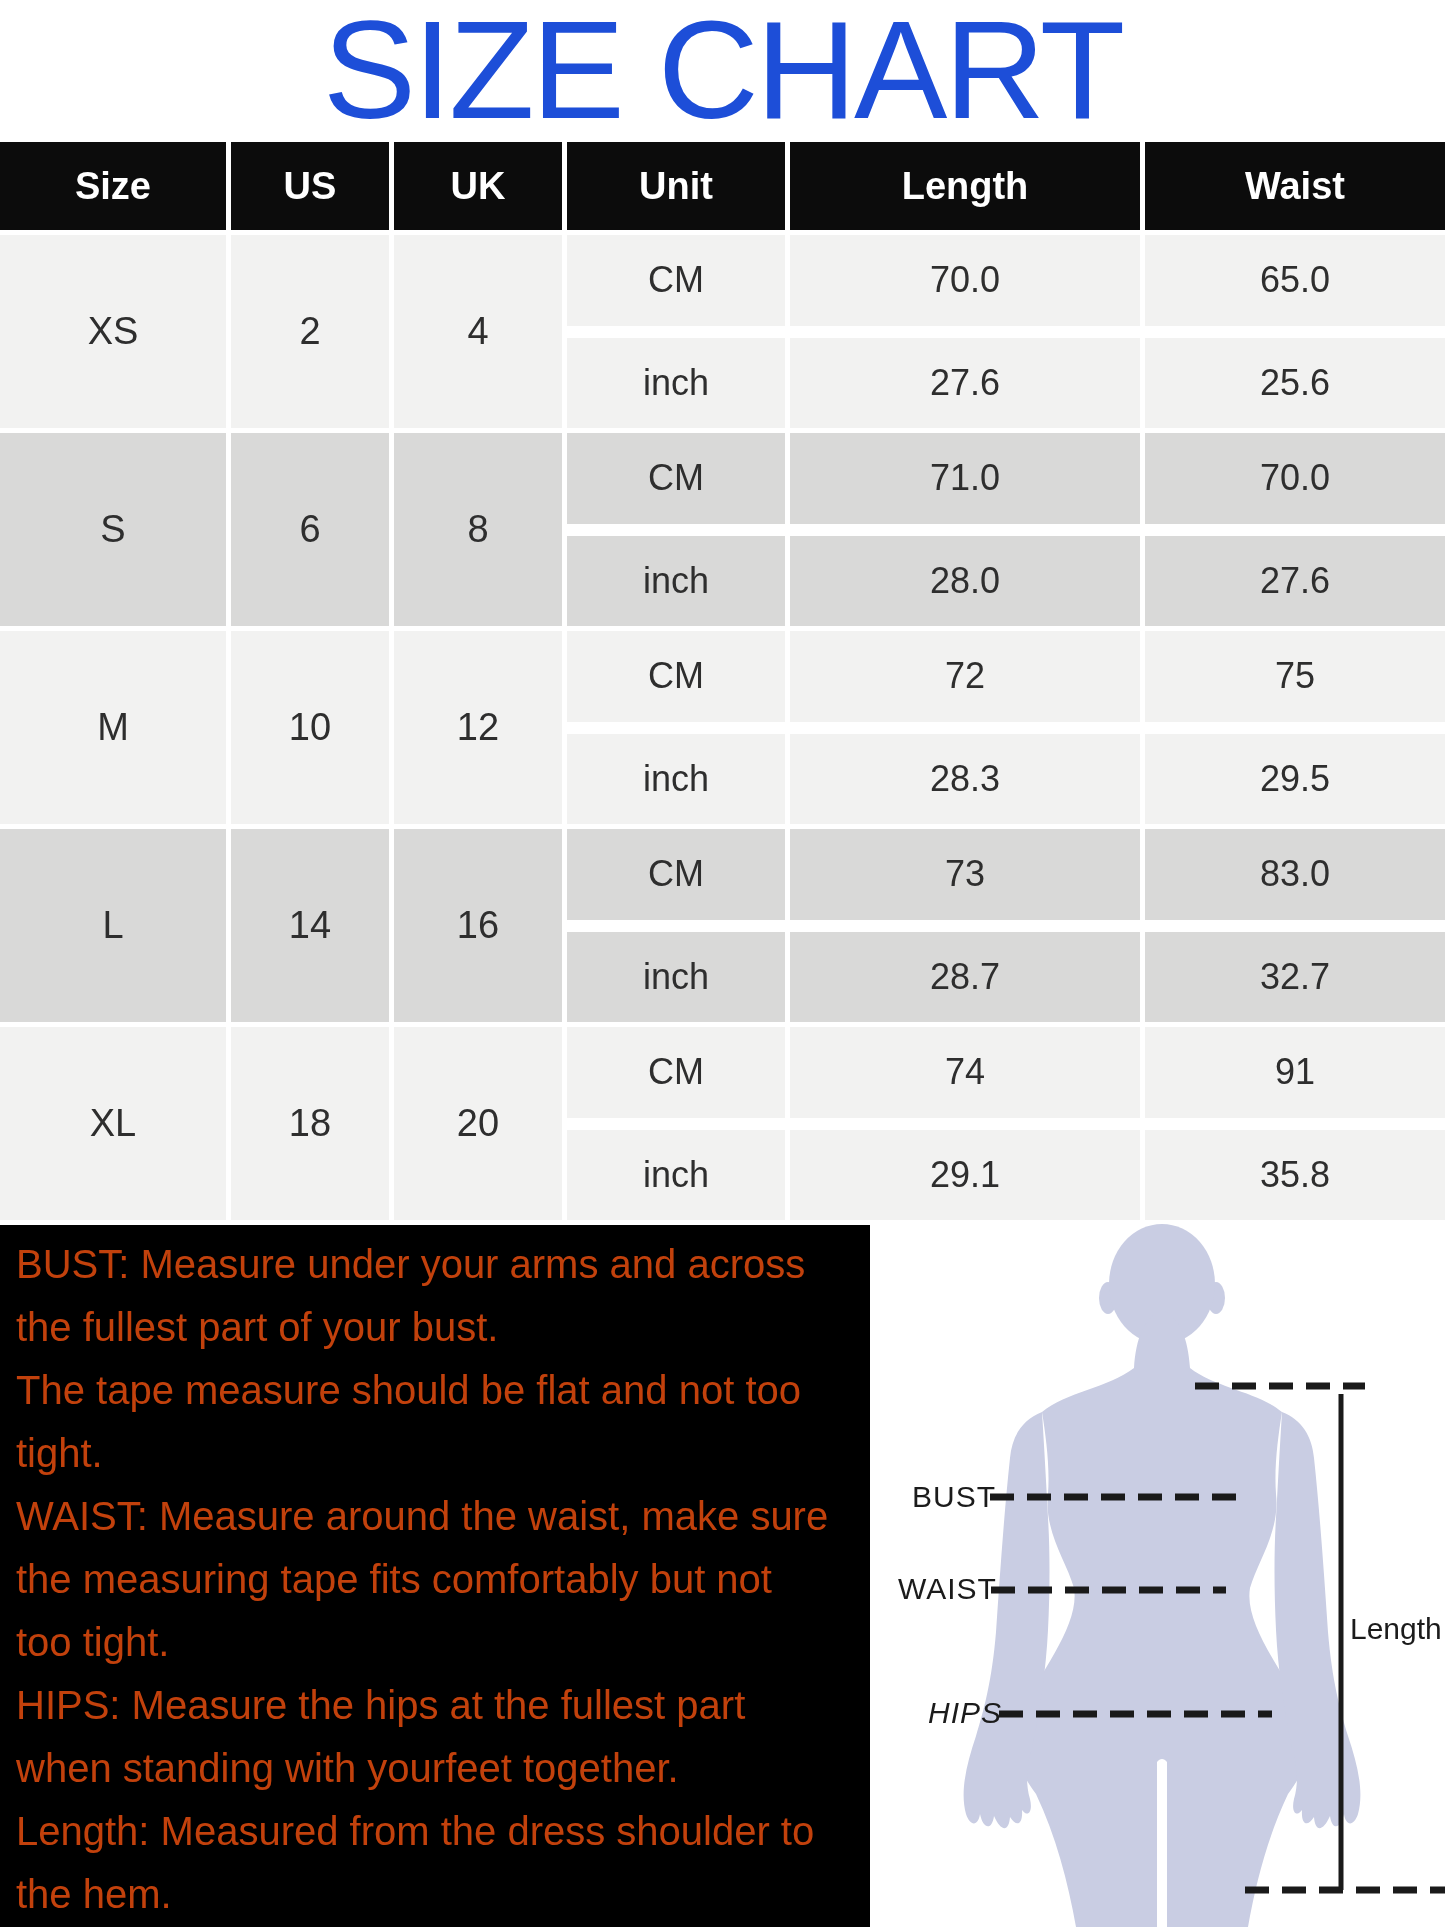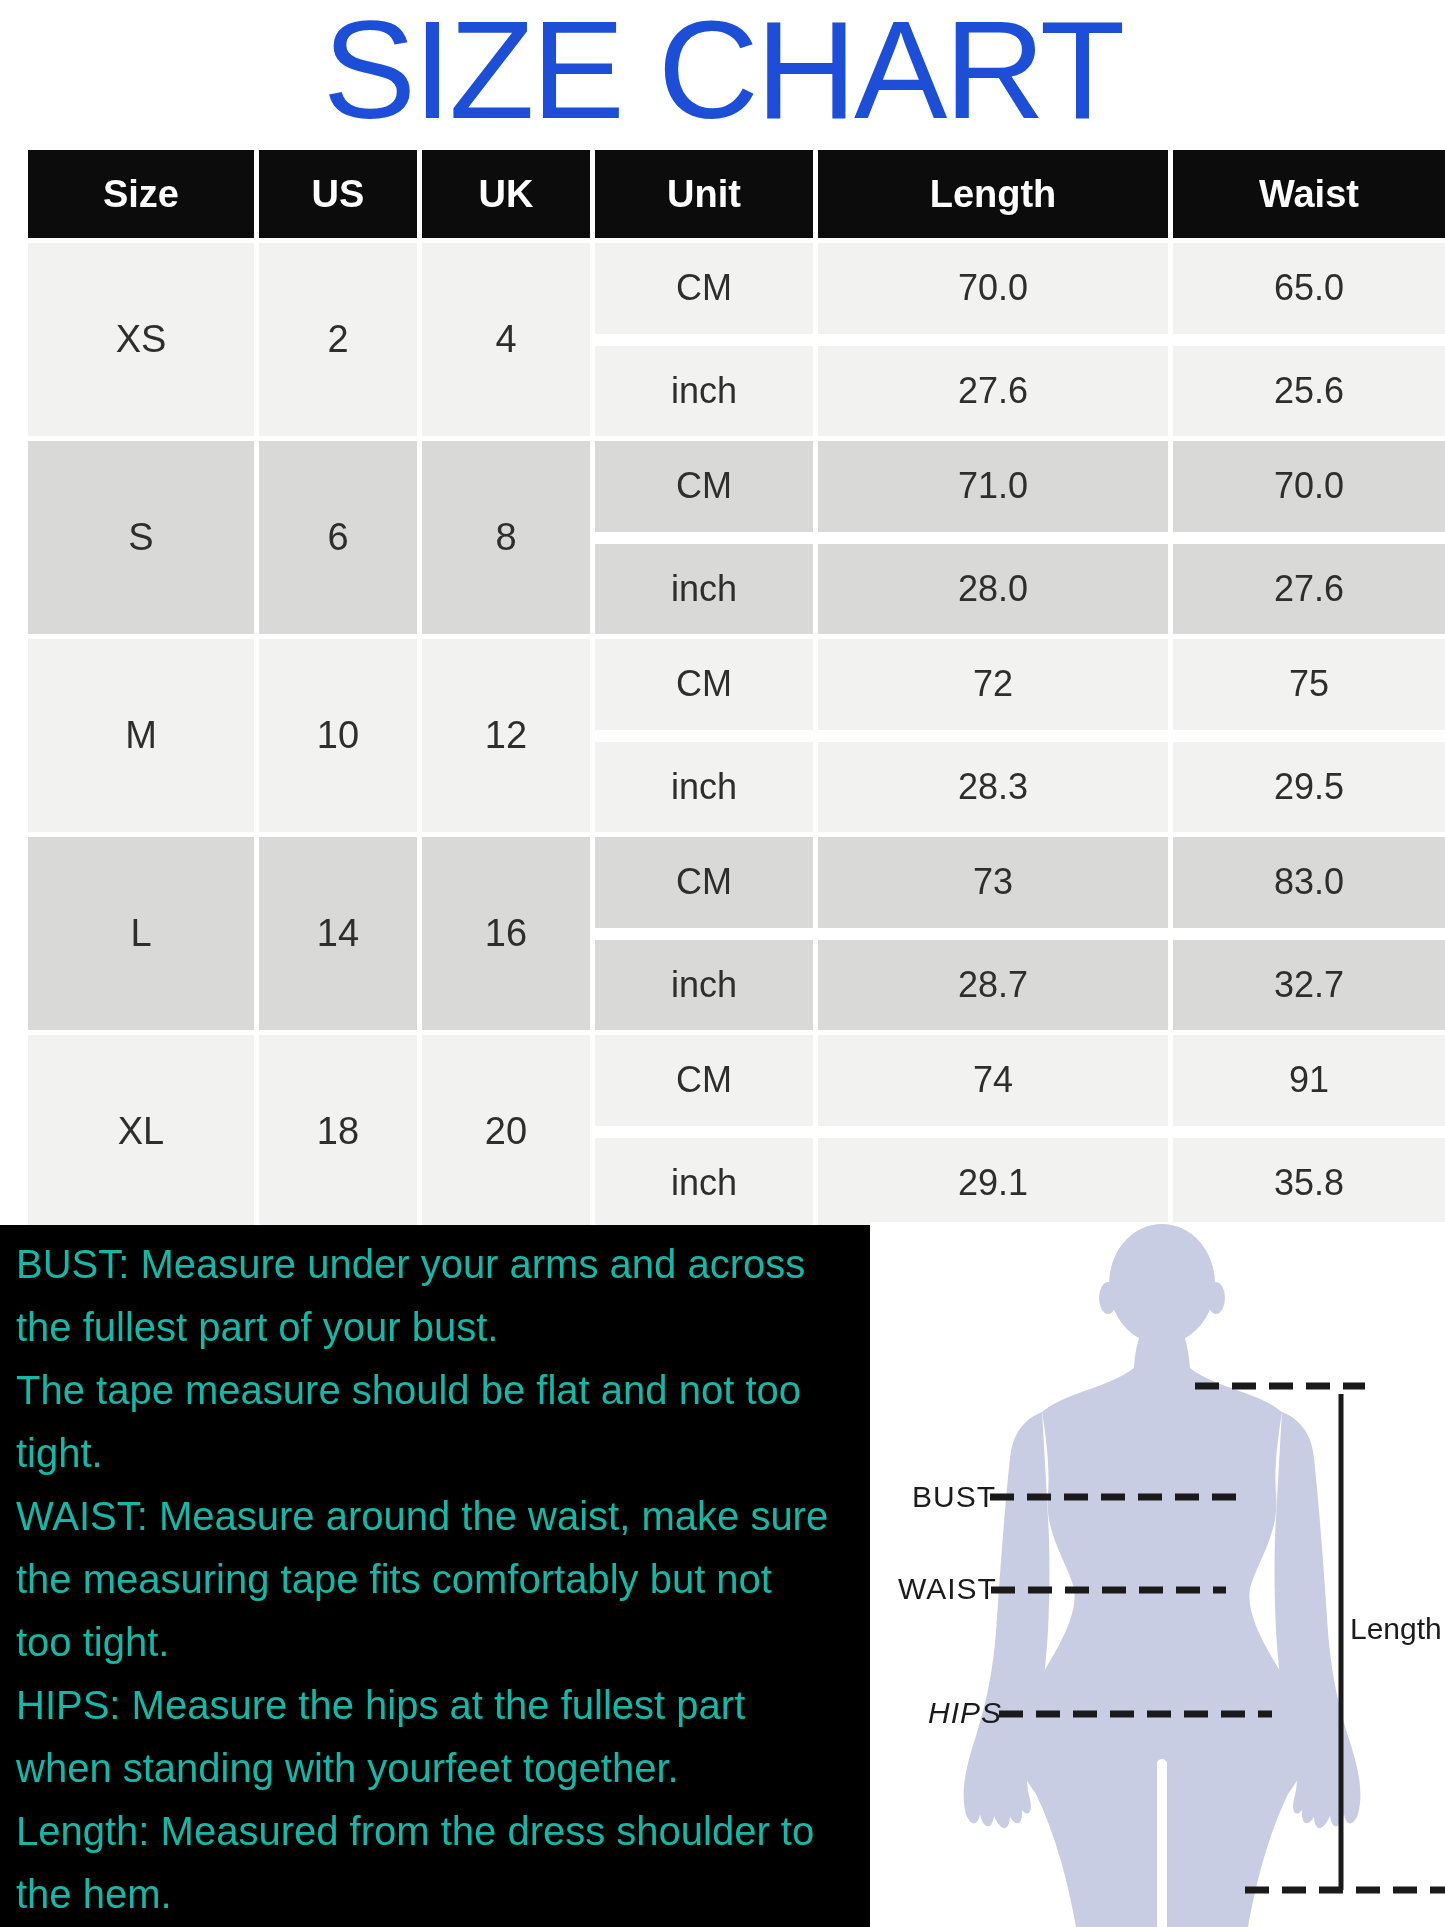--- a/index.html
+++ b/index.html
@@ -12,21 +12,21 @@
 
   
   .title {
     position:absolute; top:0; left:0; width:1445px; height:140px;
     display:flex; align-items:center; justify-content:center;
     font-size:140px; line-height:140px; font-weight:400;
     letter-spacing:-3px; color:#1d4ed8; white-space:nowrap;
   }
 
   
-  .size-table { position:absolute; top:150px; left:0; width:1445px;padding-left:28px; }
+  .size-table { position:absolute; top:142px; left:0; width:1445px; }
   .header-row { display:flex; gap:5px; height:88px; margin-bottom:5px; }
   .hcell {
     background:#0c0c0c; color:#ffffff; font-weight:700; font-size:38px;
     display:flex; align-items:center; justify-content:center;
   }
   .c-size { width:226px; } .c-us { width:158px; } .c-uk { width:168px; }
   .c-unit { width:218px; } .c-length { width:350px; } .c-waist { flex:1; }
 
   .section { display:flex; gap:5px; height:193px; margin-bottom:5px; }
   .merge-cell {
@@ -38,21 +38,21 @@
   .dcell {
     display:flex; align-items:center; justify-content:center;
     font-size:36px; color:#2e2e2e;
   }
   .bg-light .merge-cell, .bg-light .dcell { background:#f2f2f1; }
   .bg-dark  .merge-cell, .bg-dark  .dcell { background:#d9d9d8; }
 
   
   .notes-panel {
     position:absolute; left:0; top:1225px; width:880px; height:702px;
-    background:#000000; color:#14b8a6; overflow:hidden;
+    background:#000000; color:#c2410c; overflow:hidden;
     padding:8px 0 0 16px;
   }
   .note-line { font-size:40px; line-height:63px; white-space:nowrap; }
 
   
   .diagram {
     position:absolute; left:870px; top:1222px; width:575px; height:705px;
     background:#ffffff; overflow:hidden;
   }
   .diagram svg { position:absolute; left:0; top:0; }

